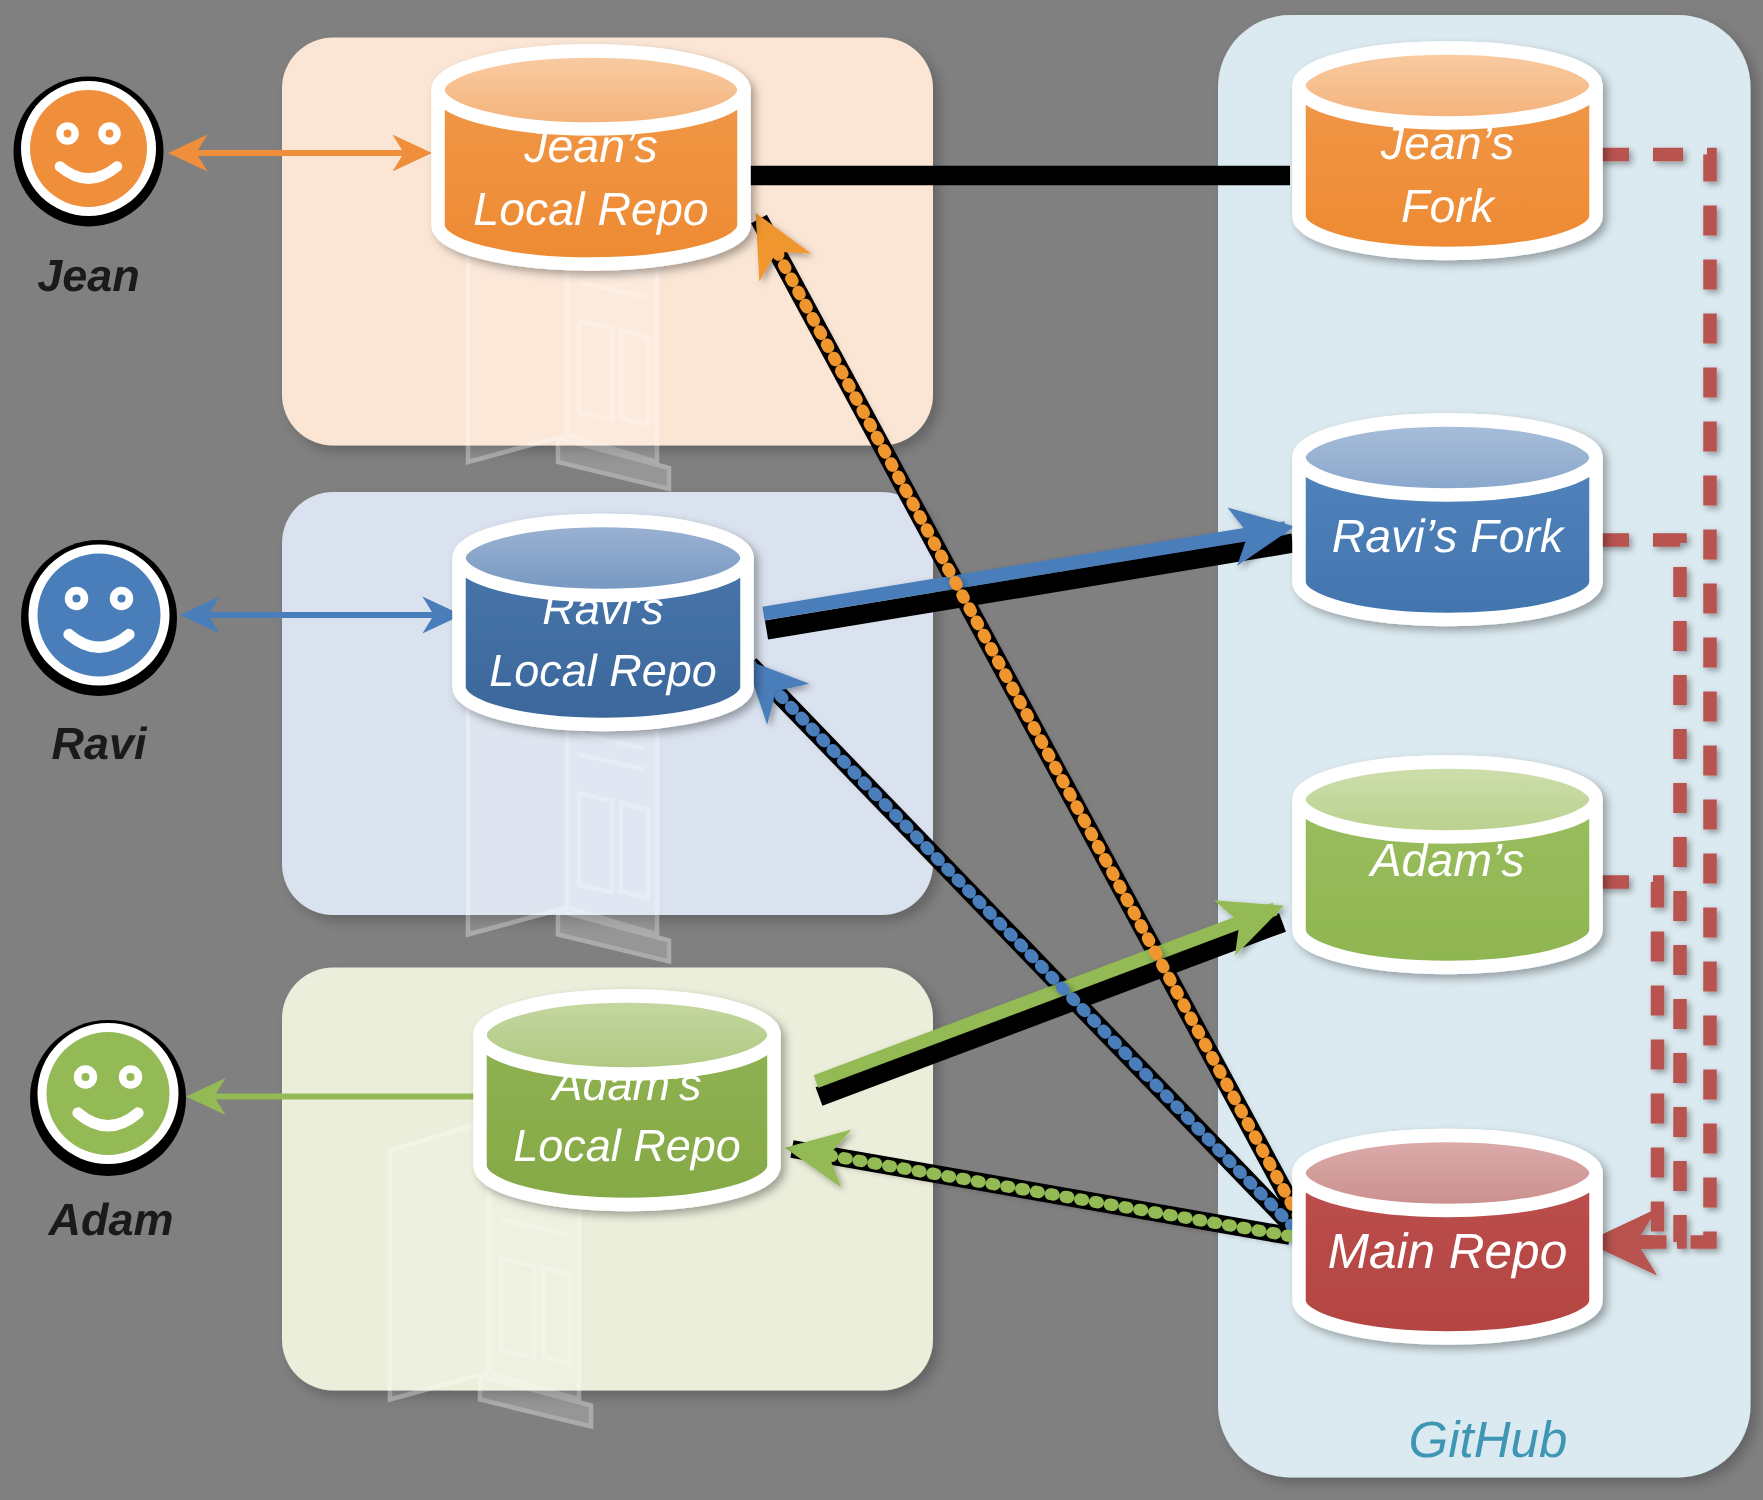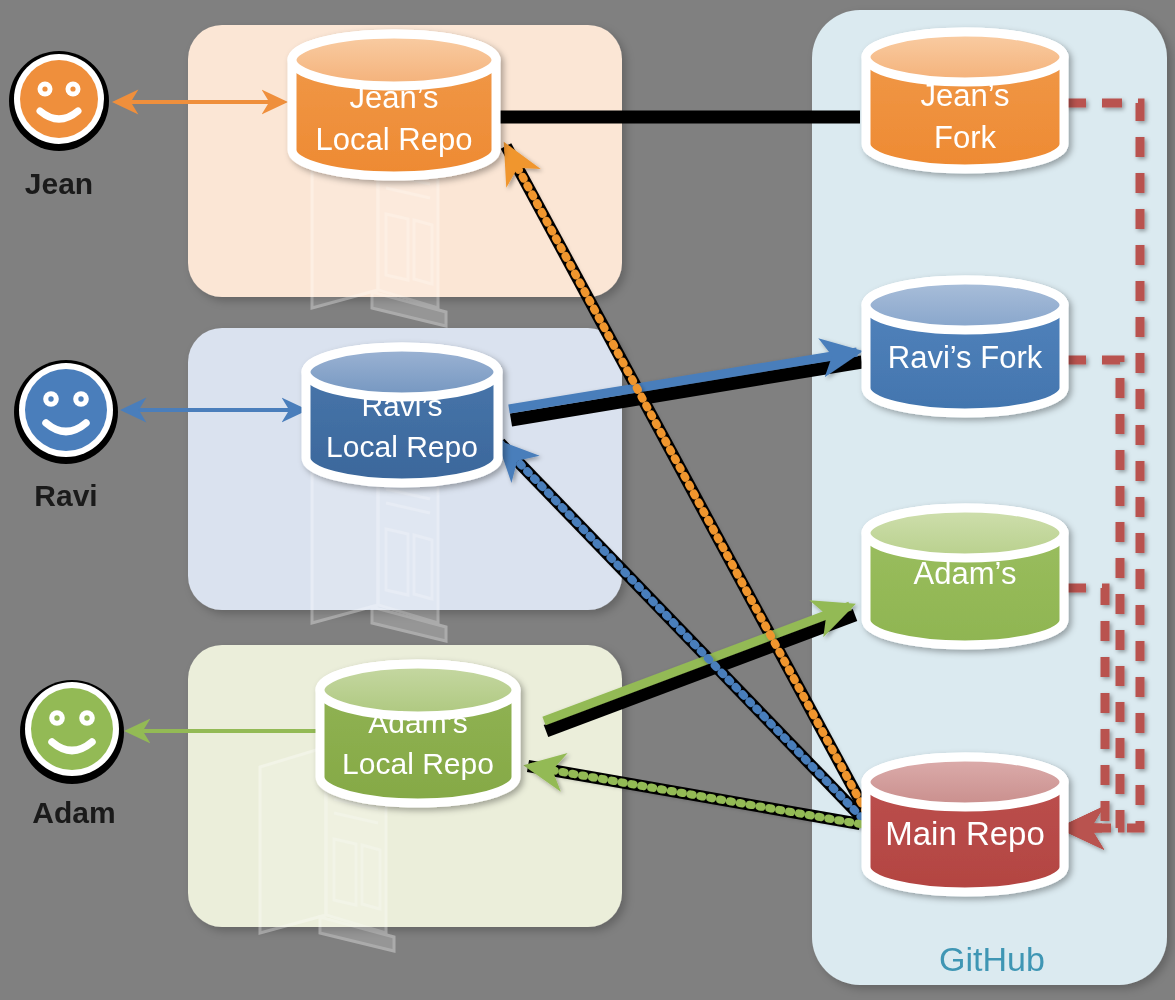--- a/index.html
+++ b/index.html
@@ -1,18 +1,18 @@
 <!DOCTYPE html>
 <html><head>
 <meta charset="utf-8">
 <style>
   html,body{margin:0;padding:0;background:#808080;}
   body{width:1175px;height:1000px;overflow:hidden;
        font-family:"Liberation Sans","DejaVu Sans",sans-serif;}
-  #stage{position:relative;width:1175px;height:908px;background:#808080;}
+  #stage{position:relative;width:1175px;height:908px;background:#808080;font-style:italic;}
   #stage svg{position:absolute;left:0;top:0;width:1175px;height:1000px;}
 </style>
 </head>
 <body>
 
 <div id="stage">
 
 <svg viewBox="0 0 1175 1000" xmlns="http://www.w3.org/2000/svg">
   <defs>
     <filter id="sh" x="-60%" y="-60%" width="240%" height="240%">

